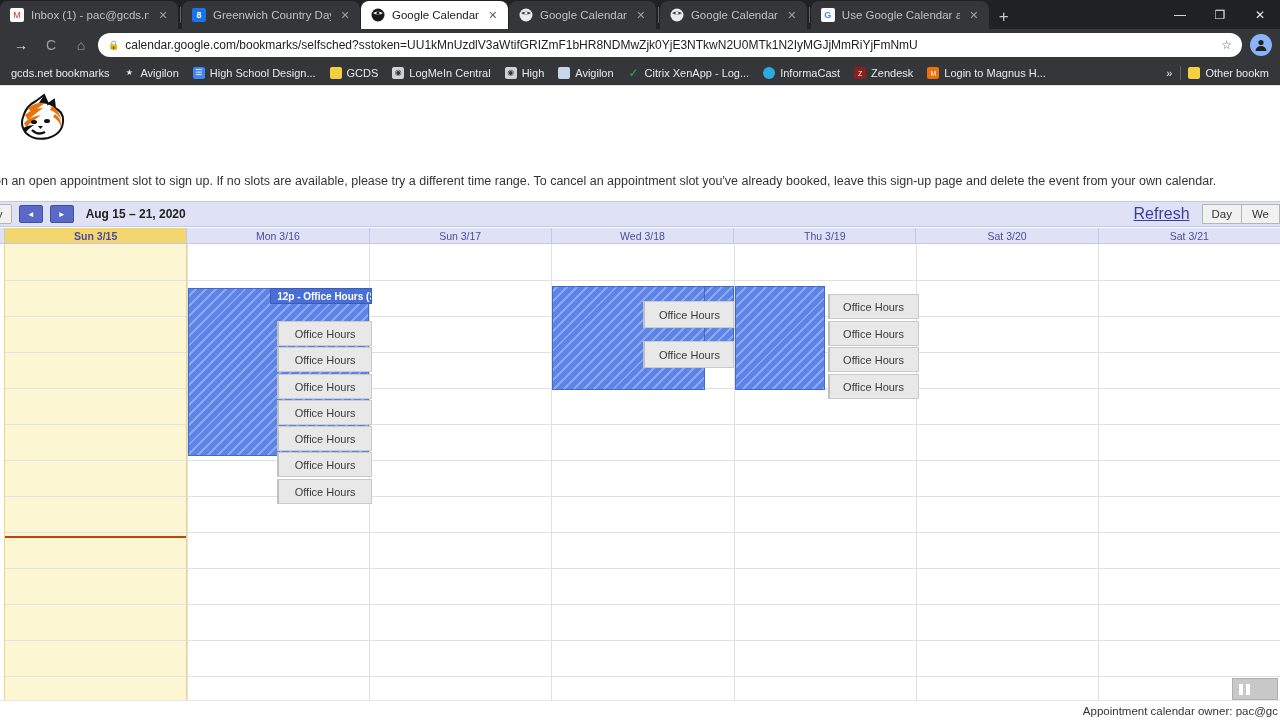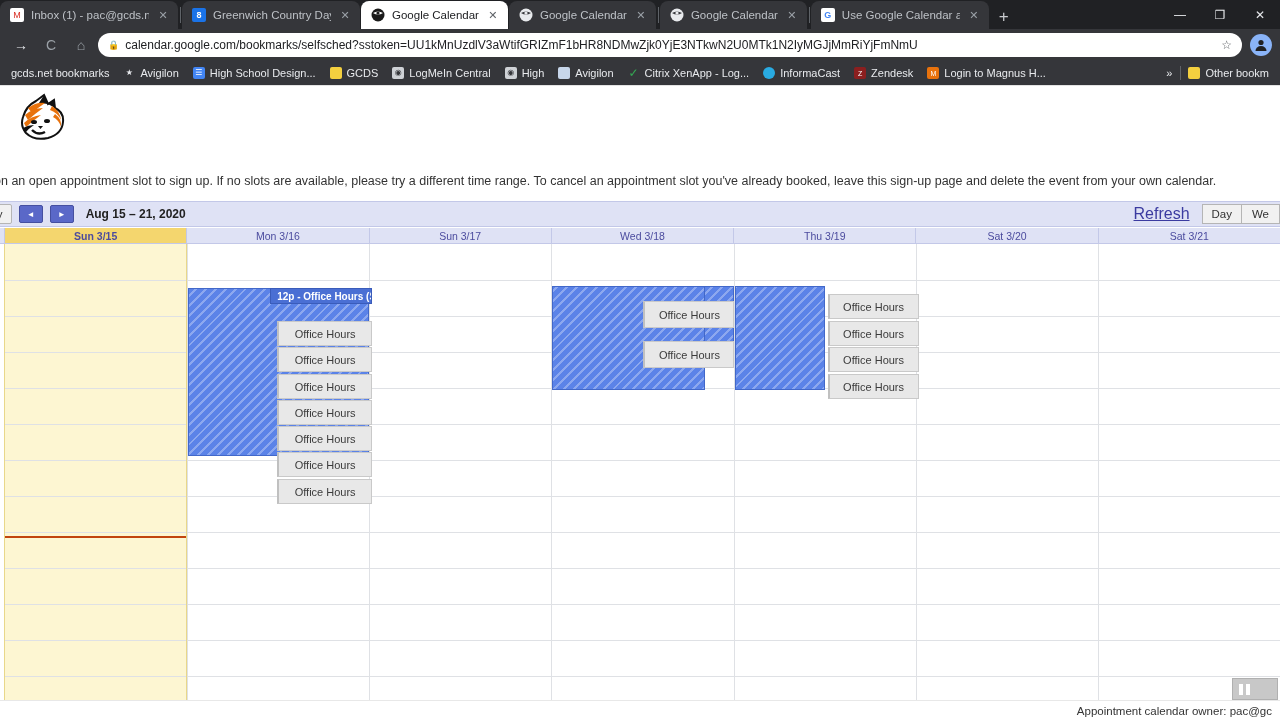--- a/index.html
+++ b/index.html
@@ -336,21 +336,21 @@
   }
 
   .footer {
     position: absolute;
     bottom: 0; left: 0;
     width: 1280px; height: 20px;
     background: #fff;
     text-align: right;
     font-size: 11.5px;
     color: #333;
-    padding-right: 8px;
+    padding-right: 2px;
     line-height: 20px;
     border-top: 1px solid #e8e8e8;
   }
   .media-widget {
     position: absolute;
     right: 2px; top: 678px;
     width: 46px; height: 22px;
     background: #c8c8c8;
     border: 1px solid #b0b0b0;
     display: flex; align-items: center; justify-content: flex-start;

